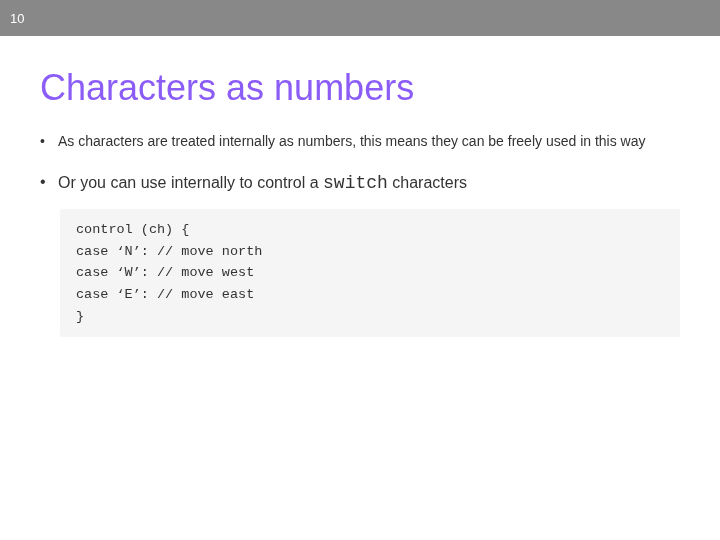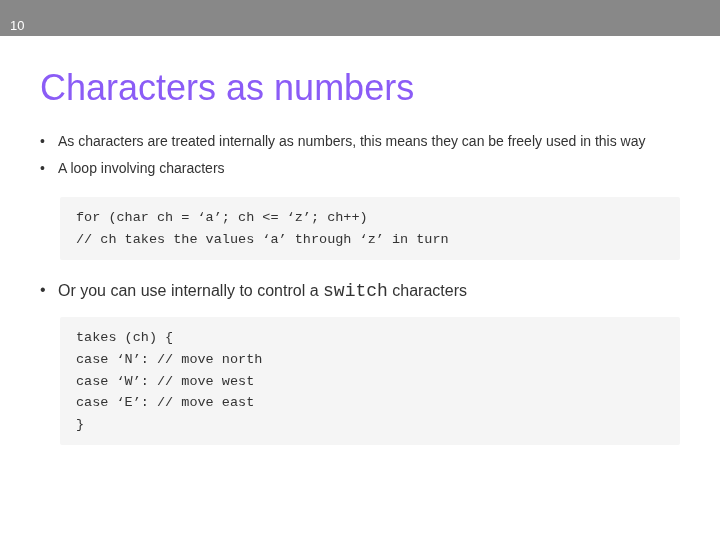--- a/index.html
+++ b/index.html
@@ -16,21 +16,21 @@
       overflow: hidden;
     }
 
     .top-bar {
       background: #888888;
       color: #ffffff;
       font-size: 13px;
       padding: 18px 10px;
       height: 36px;
       display: flex;
-      align-items: flex-start;
+      align-items: center;
     }
 
     .slide-content {
       padding: 30px 40px 20px 40px;
     }
 
     .slide-title {
       font-size: 36px;
       font-weight: normal;
       color: #8b5cf6;
@@ -100,35 +100,28 @@
 </div>
 
 <div class="slide-content">
 
   <h1 class="slide-title">Characters as numbers</h1>
 
   <ul class="bullet-list">
     <li>
       <span>As characters are treated internally as numbers, this means they can be freely used in this way</span>
     </li>
-    <li>
-      <span>A loop involving characters</span>
-    </li>
   </ul>
 
-  <div class="code-block">
-    <div>for (char ch = ‘a’; ch &lt;= ‘z’; ch++)</div>
-    <div>  // ch takes the values ‘a’ through ‘z’ in turn</div>
-  </div>
 
   <p class="bullet-with-code">
     <span>Or you can use internally to control a </span><span class="inline-code">switch</span><span> characters</span>
   </p>
 
   <div class="code-block">
-    <div>takes (ch) {</div>
+    <div>control (ch) {</div>
     <div>  case ‘N’:  // move north</div>
     <div>  case ‘W’:  // move west</div>
     <div>  case ‘E’:  // move east</div>
     <div>}</div>
   </div>
 
 </div>
 
 </body></html>

